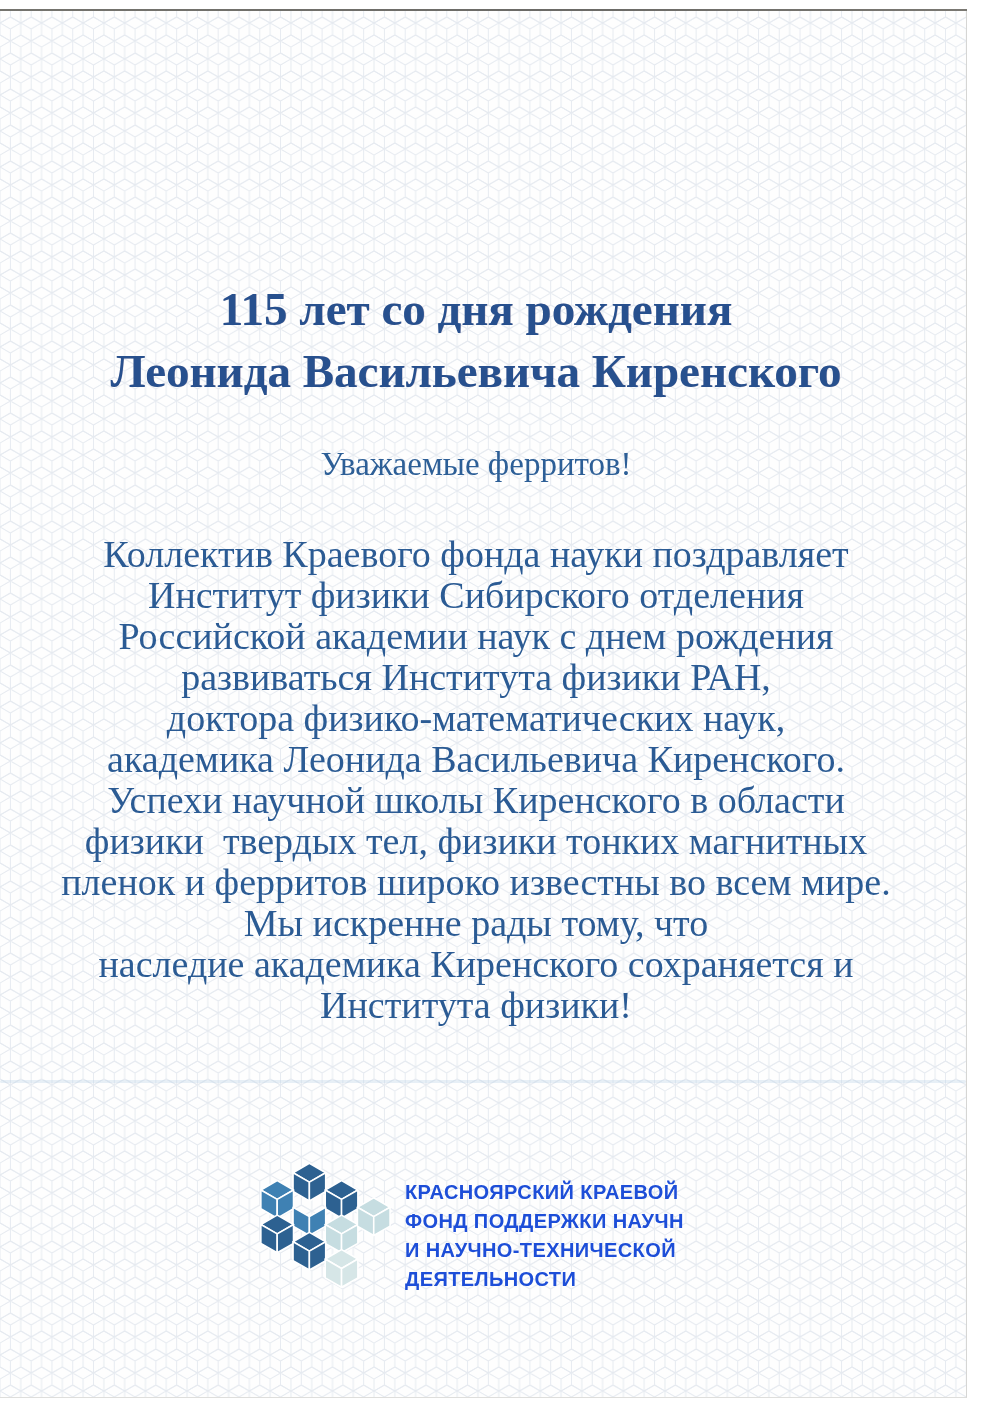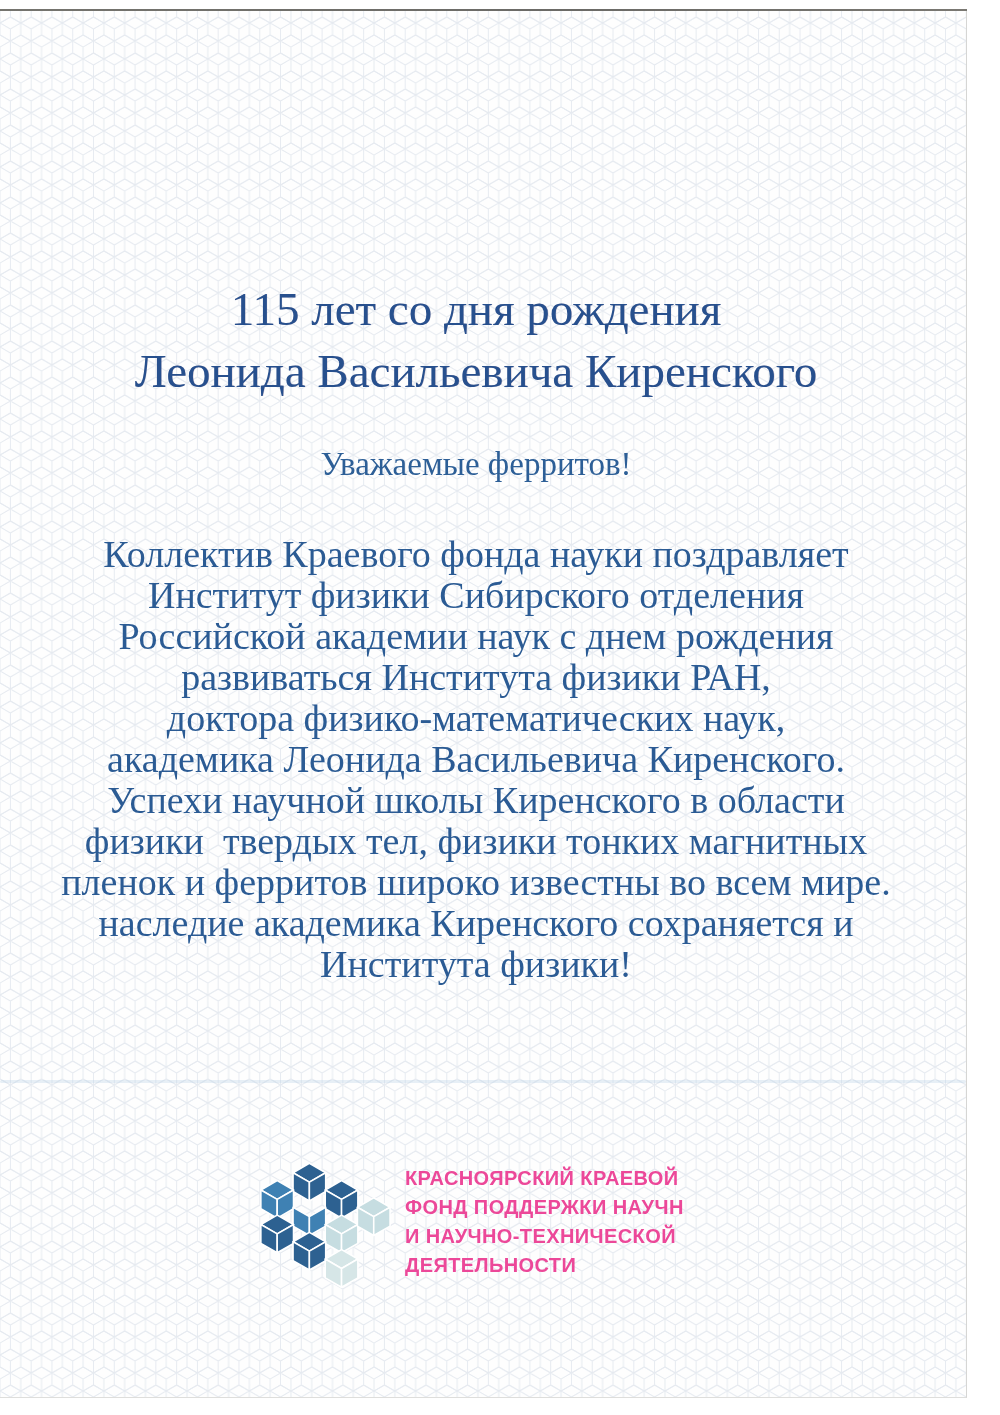--- a/index.html
+++ b/index.html
@@ -24,43 +24,43 @@
   .scan-band{
     position:absolute;left:0;top:1080px;width:966px;height:3px;
     background:#bcd3e8;opacity:.35;border-radius:2px;
   }
   .content{
     position:absolute;left:0;top:0;width:952px;height:100%;
     text-align:center;
   }
   .title{
     position:absolute;left:0;top:278px;width:100%;
-    font-size:47px;line-height:62px;font-weight:400;
+    font-size:47px;line-height:62px;font-weight:700;
     color:#27508e;
     text-shadow:0.4px 0.4px 0 rgba(90,40,80,.25);
   }
   .salutation{
     position:absolute;left:0;top:446px;width:100%;
     font-size:33px;color:#2d5f97;
   }
   .body-par{
     position:absolute;left:0;top:534px;width:100%;
     font-size:38px;line-height:41px;color:#2b5b94;
   }
   .bline{white-space:pre-wrap;}
   .logo{
     position:absolute;left:256px;top:1156px;width:560px;height:150px;
     display:flex;align-items:flex-start;
   }
   .logo-icon{flex:0 0 auto;margin-top:4px;}
   .logo-text{
-    margin-left:14px;margin-top:8px;
+    margin-left:14px;margin-top:22px;
     font-family:"Liberation Sans", sans-serif;
     font-size:20px;line-height:29px;font-weight:700;
-    letter-spacing:0.4px;color:#ec4899;text-align:left;
+    letter-spacing:0.4px;color:#1d4ed8;text-align:left;
   }
 </style>
 </head>
 <body>
 
 <div class="page">
 
   <div class="scan-area">
     <svg class="bg-pattern" width="966" height="1386" aria-hidden="true">
       <defs>
@@ -93,20 +93,21 @@
     <div class="body-par">
       <div class="bline">Коллектив Краевого фонда науки поздравляет</div>
       <div class="bline">Институт физики Сибирского отделения</div>
       <div class="bline">Российской академии наук с днем рождения</div>
       <div class="bline">развиваться Института физики РАН,</div>
       <div class="bline">доктора физико-математических наук,</div>
       <div class="bline">академика Леонида Васильевича Киренского.</div>
       <div class="bline">Успехи научной школы Киренского в области</div>
       <div class="bline">физики  твердых тел, физики тонких магнитных</div>
       <div class="bline">пленок и ферритов широко известны во всем мире.</div>
+      <div class="bline">Мы искренне рады тому, что</div>
       <div class="bline">наследие академика Киренского сохраняется и</div>
       <div class="bline">Института физики!</div>
     </div>
 
   </div>
 
   <div class="logo">
     <svg class="logo-icon" viewBox="-68 -72 172 164" width="135" height="129" aria-hidden="true">
       <g stroke="#ffffff" stroke-width="2" stroke-linejoin="round">
 

